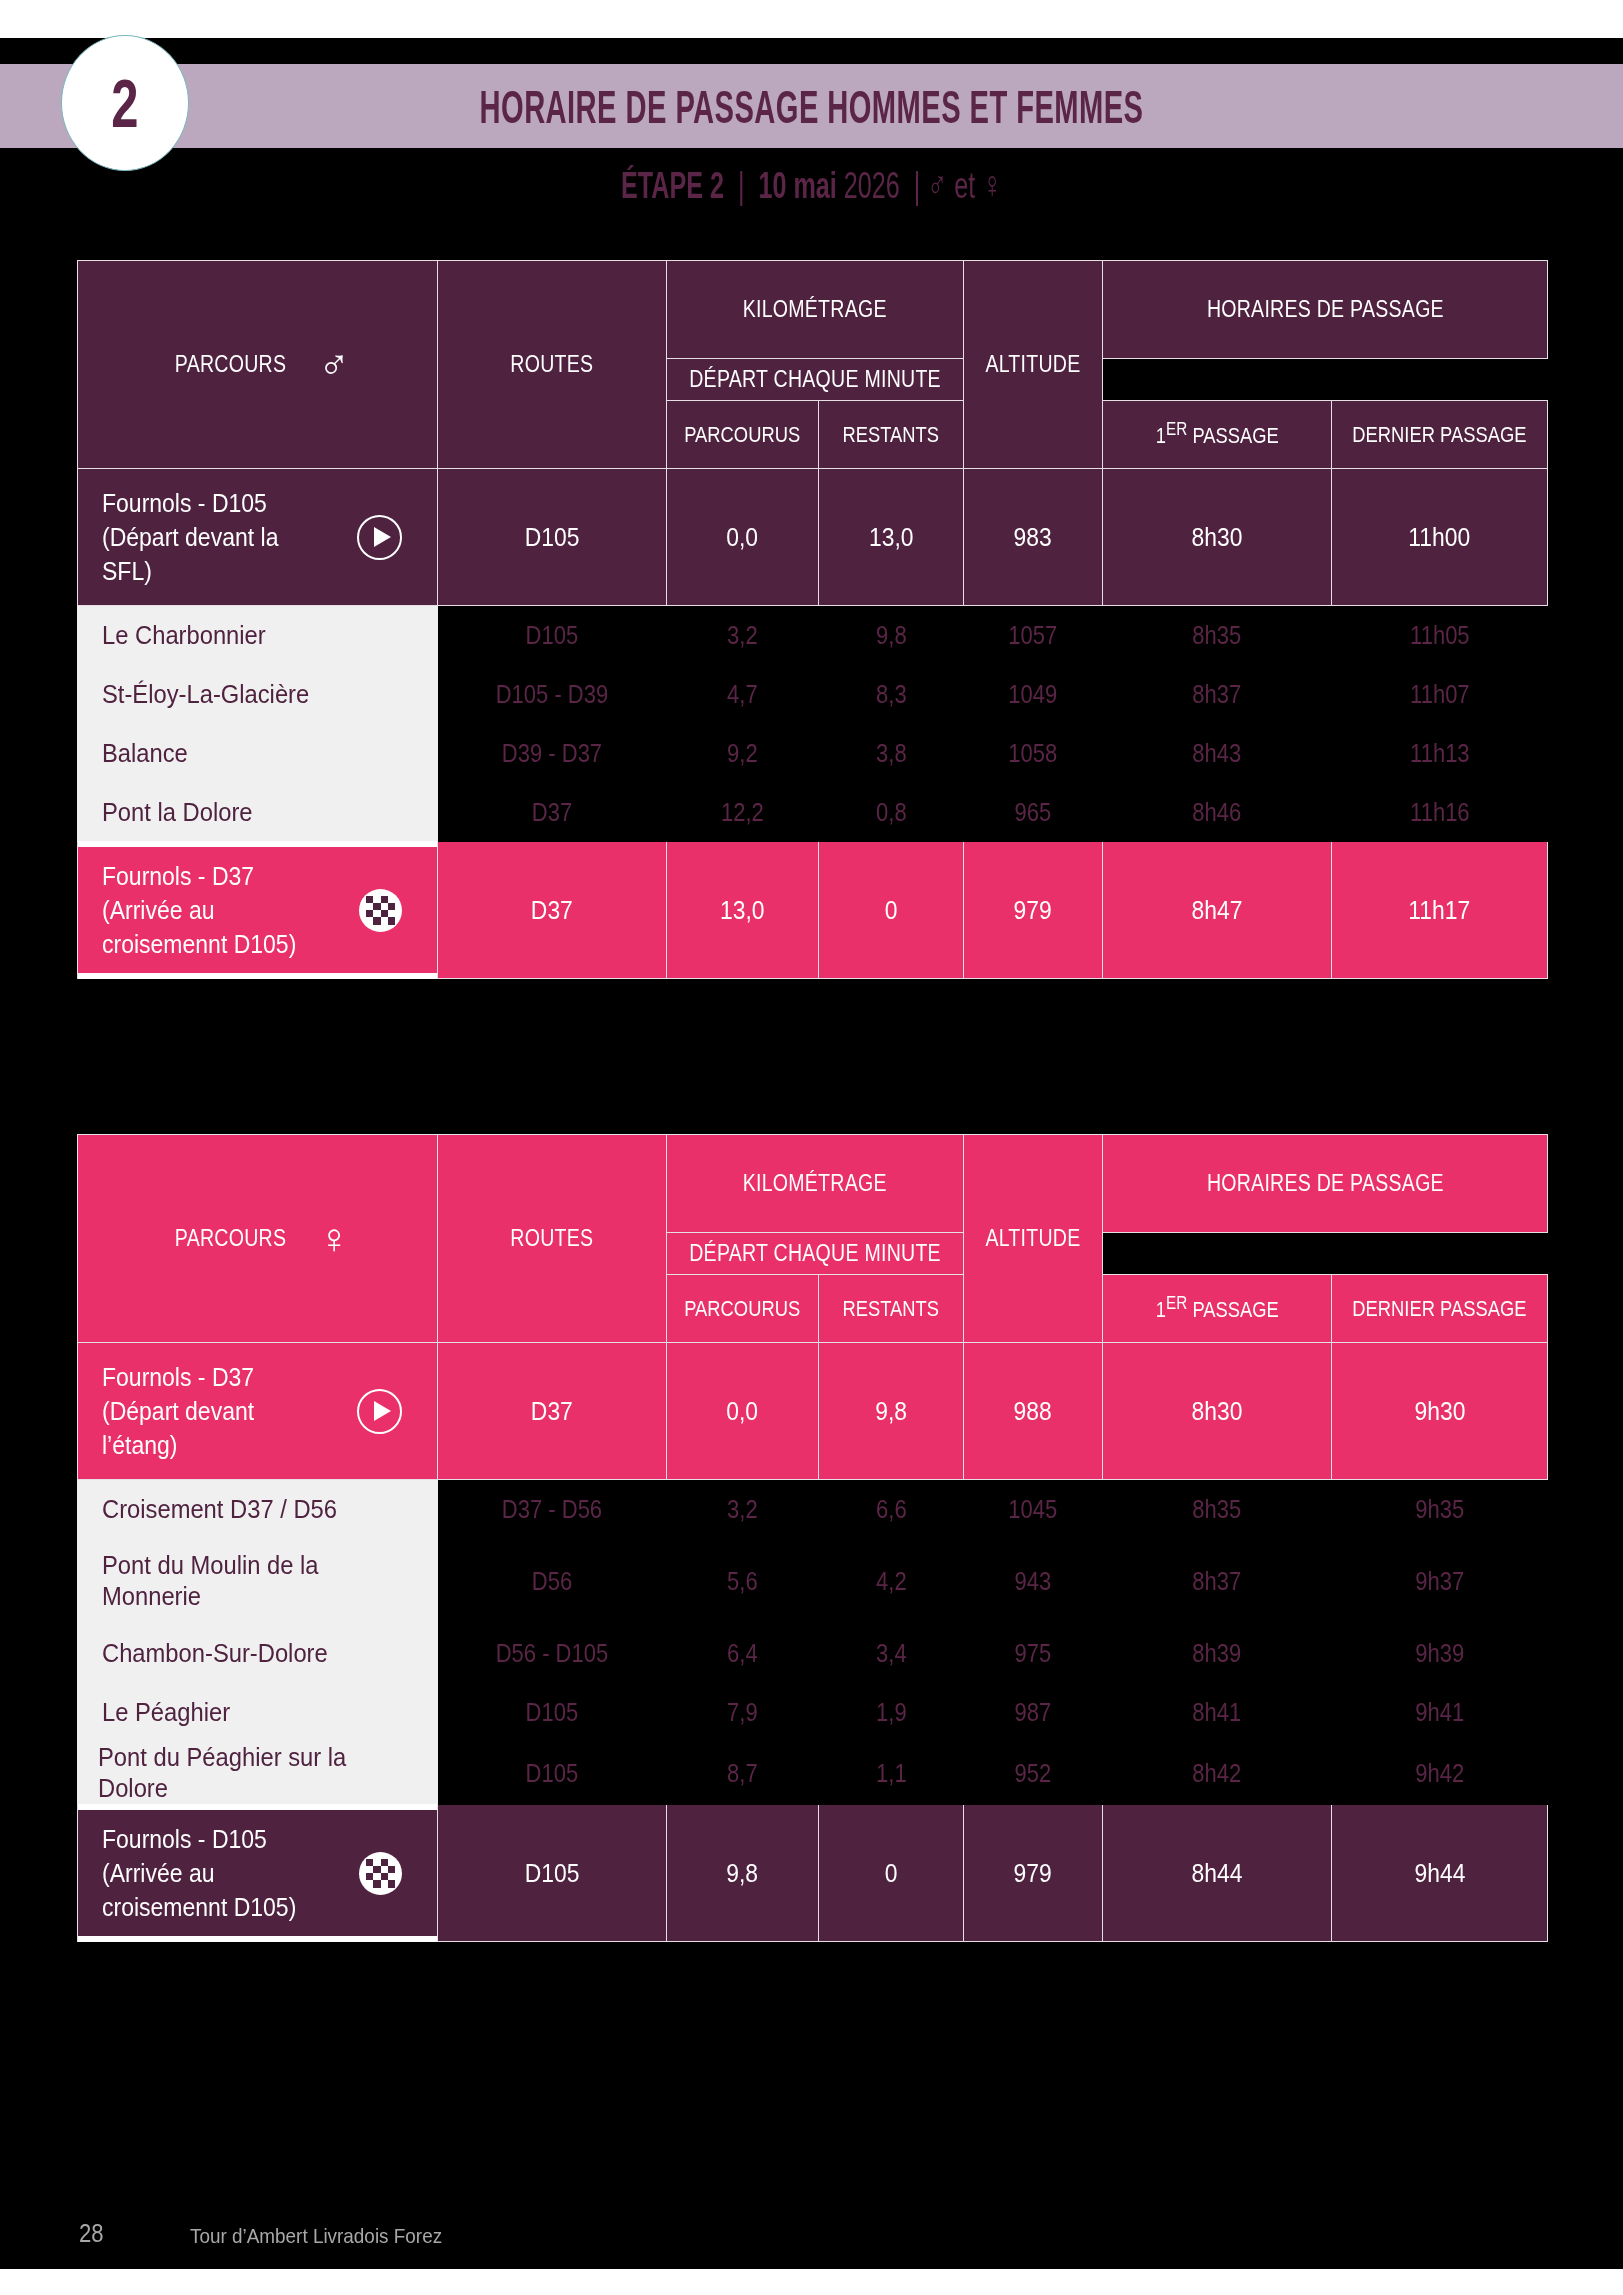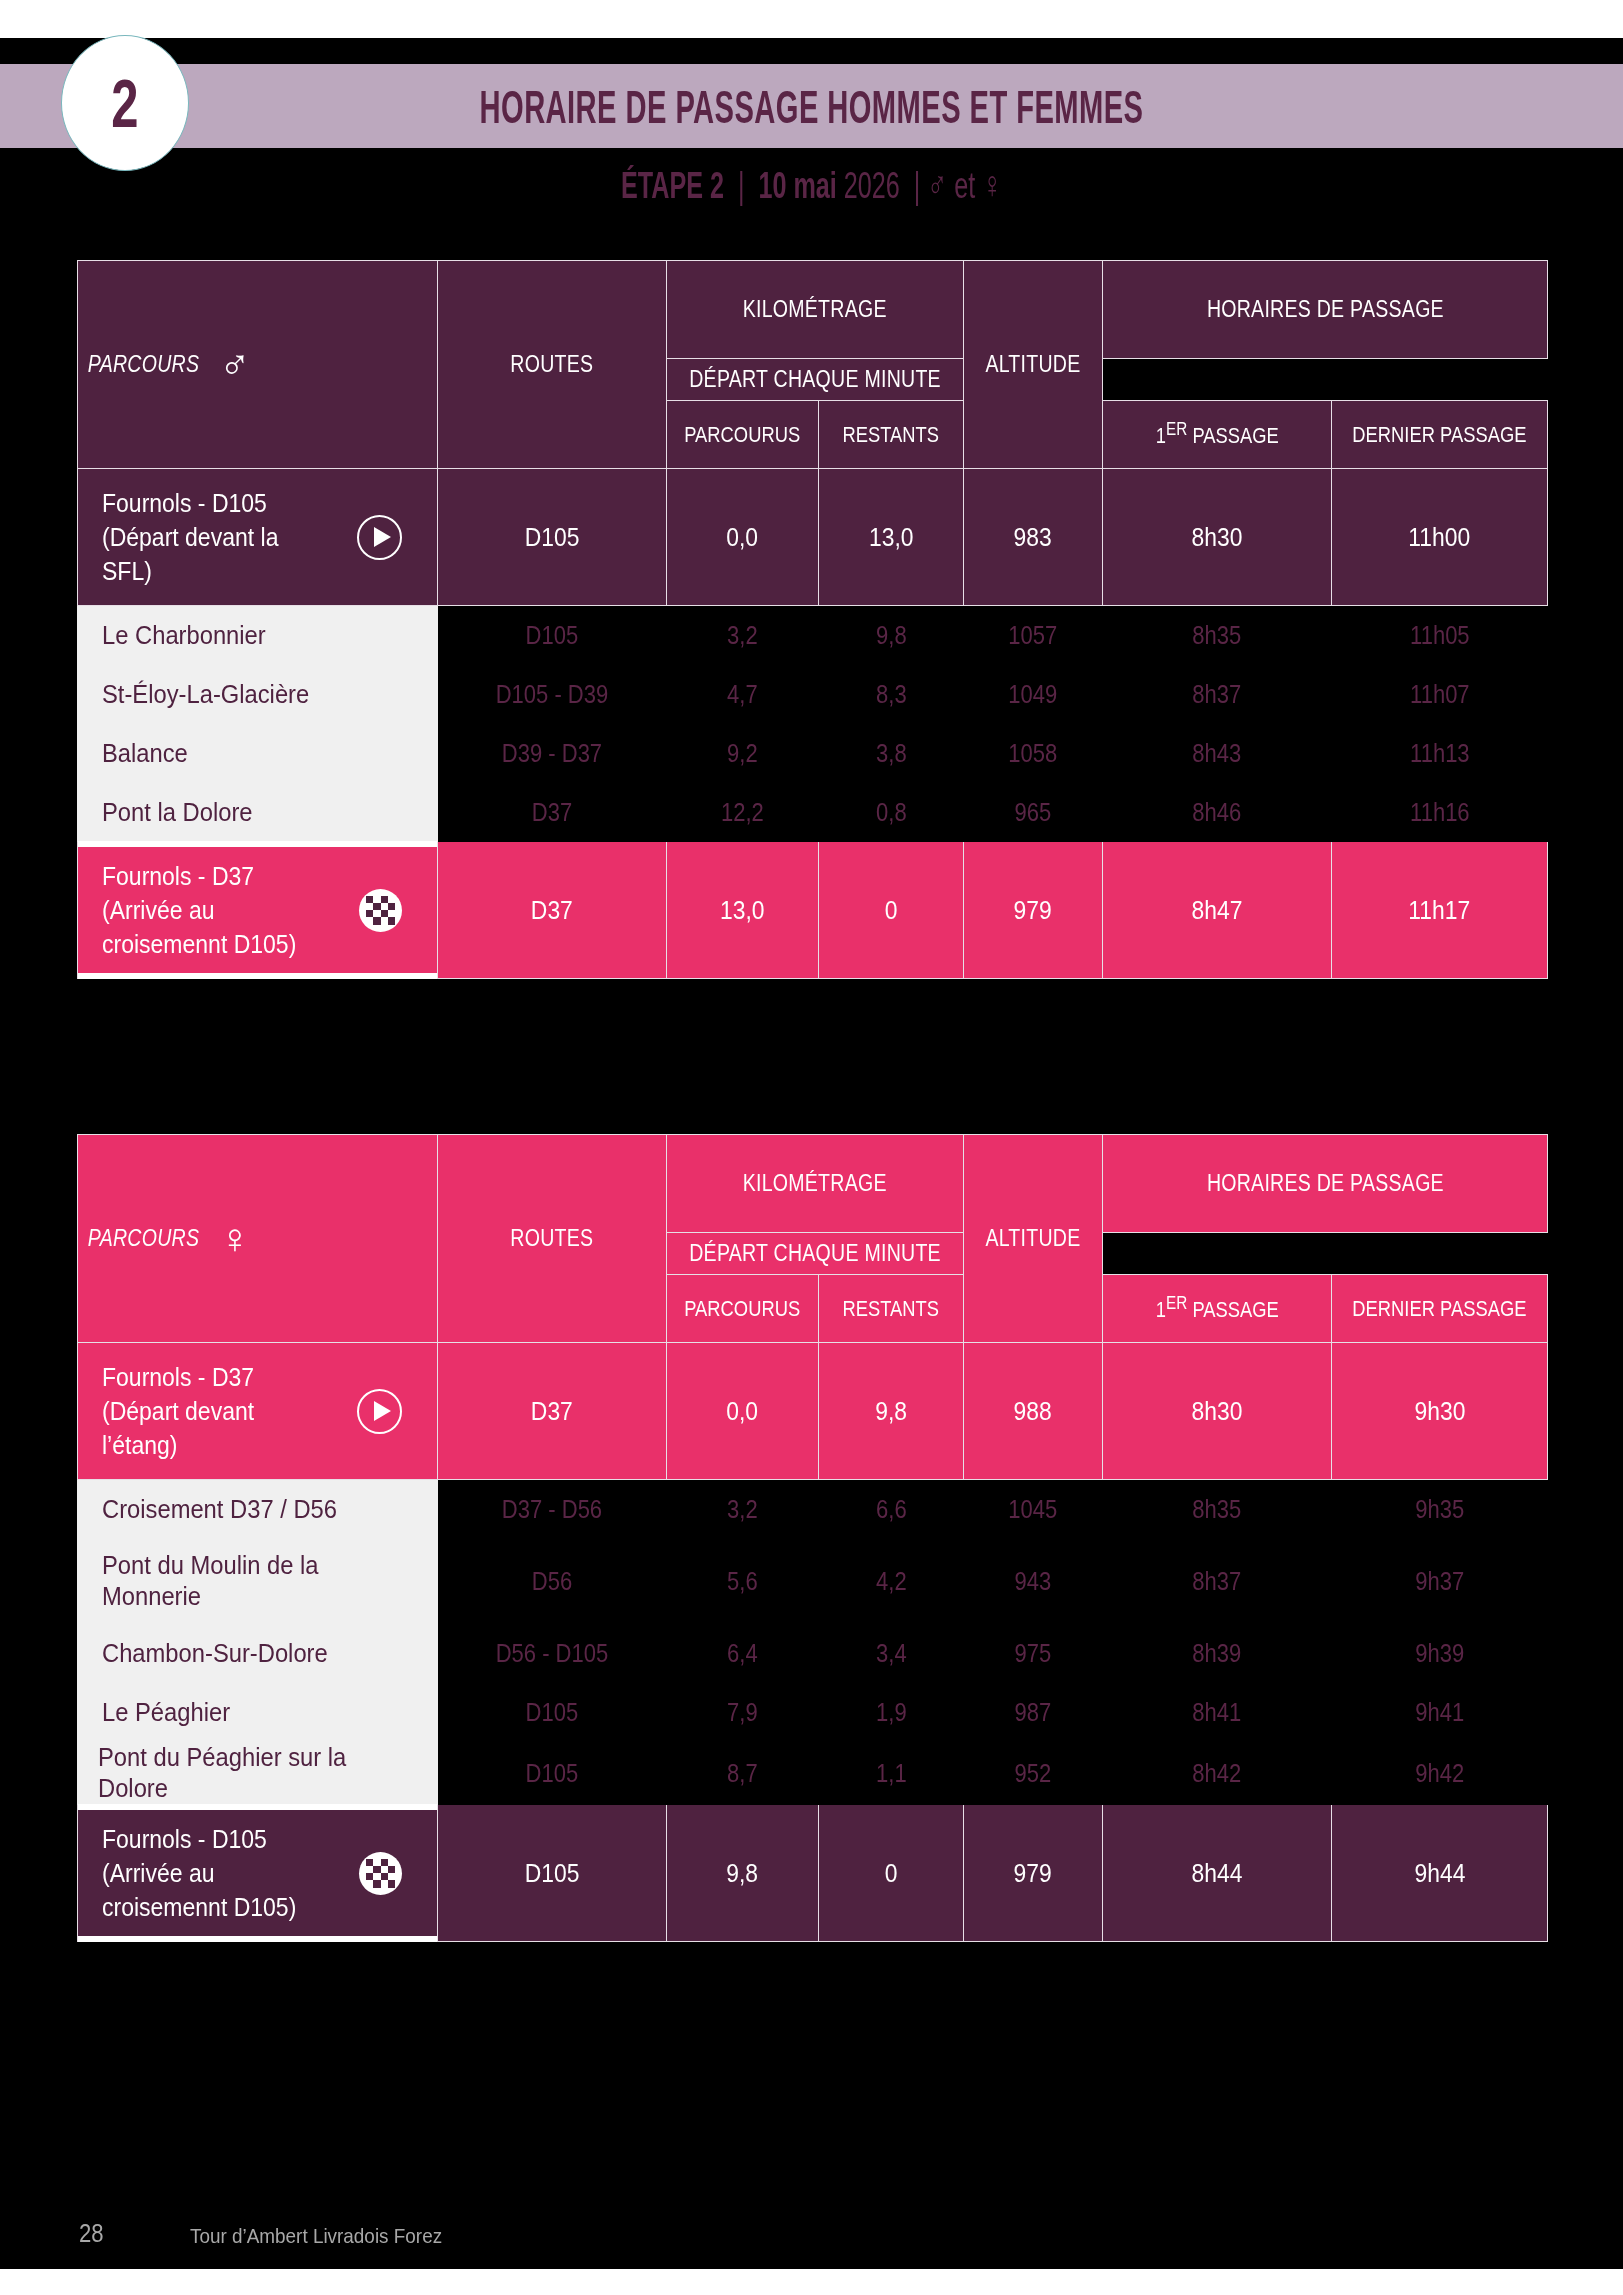--- a/index.html
+++ b/index.html
@@ -120,22 +120,22 @@
   .hdr-txt-sm {
     font-size: 21.6px;
     transform: scaleX(0.85);
     display: inline-block;
     white-space: nowrap;
   }
 
   .parcours-head {
     display: flex;
     align-items: center;
-    gap: 10px;
-    font-style: italic;
+    justify-content: center;
+    gap: 22px;
   }
   .gender-glyph {
     font-size: 42px;
     line-height: 42px;
     display: inline-block;
   }
 
   
   .row-end-dark td { background: #4f2240; color: #ffffff; }
   .row-end-pink td { background: #e9306a; color: #ffffff; }

